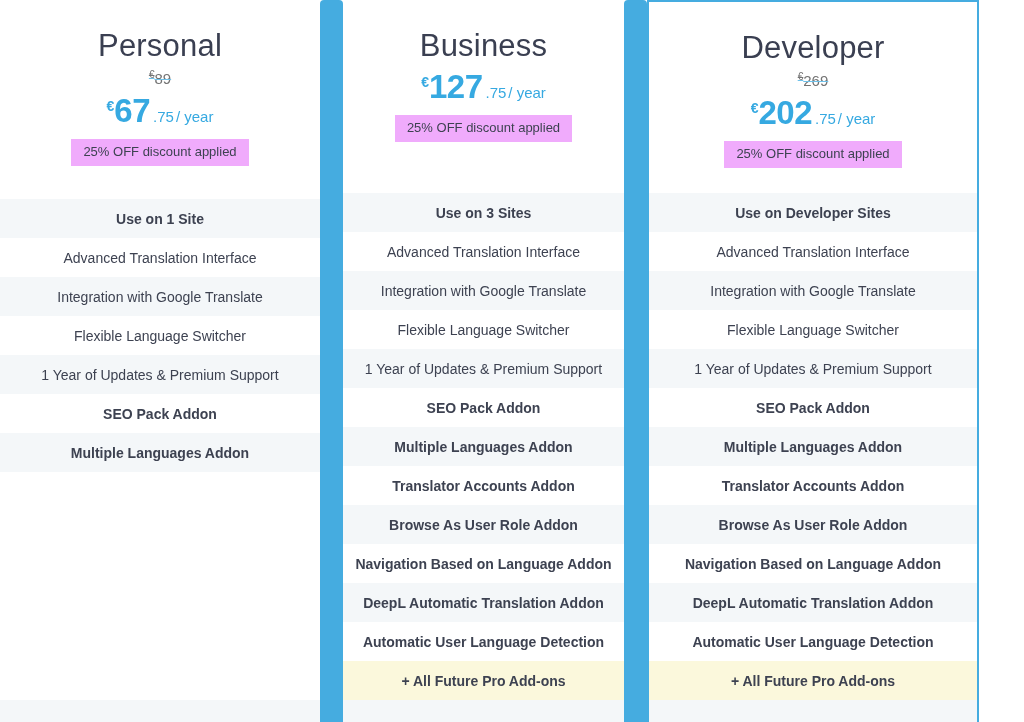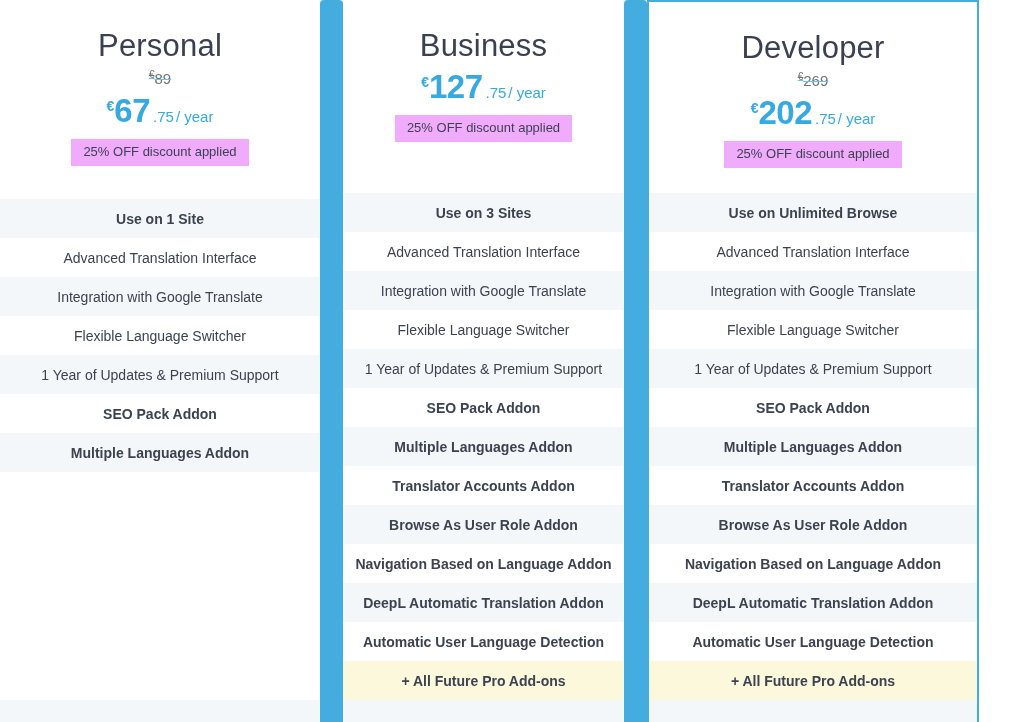--- a/index.html
+++ b/index.html
@@ -209,21 +209,21 @@
     <div class="divider"></div>
 
     <div class="plan-col developer">
       <div class="plan-head">
         <div class="plan-name">Developer</div>
         <div class="old-price"><span class="cur">€</span><span>269</span></div>
         <div class="new-price"><span class="cur">€</span><span class="amount">202</span><span class="cents">.75</span><span class="period">/ year</span></div>
         <div class="discount-badge">25% OFF discount applied</div>
       </div>
       <div class="features">
-        <div class="feat-row alt bold">Use on Unlimited Browse</div>
+        <div class="feat-row alt bold">Use on Developer Sites</div>
         <div class="feat-row">Advanced Translation Interface</div>
         <div class="feat-row alt">Integration with Google Translate</div>
         <div class="feat-row">Flexible Language Switcher</div>
         <div class="feat-row alt">1 Year of Updates &amp; Premium Support</div>
         <div class="feat-row bold">SEO Pack Addon</div>
         <div class="feat-row alt bold">Multiple Languages Addon</div>
         <div class="feat-row bold">Translator Accounts Addon</div>
         <div class="feat-row alt bold">Browse As User Role Addon</div>
         <div class="feat-row bold">Navigation Based on Language Addon</div>
         <div class="feat-row alt bold">DeepL Automatic Translation Addon</div>

